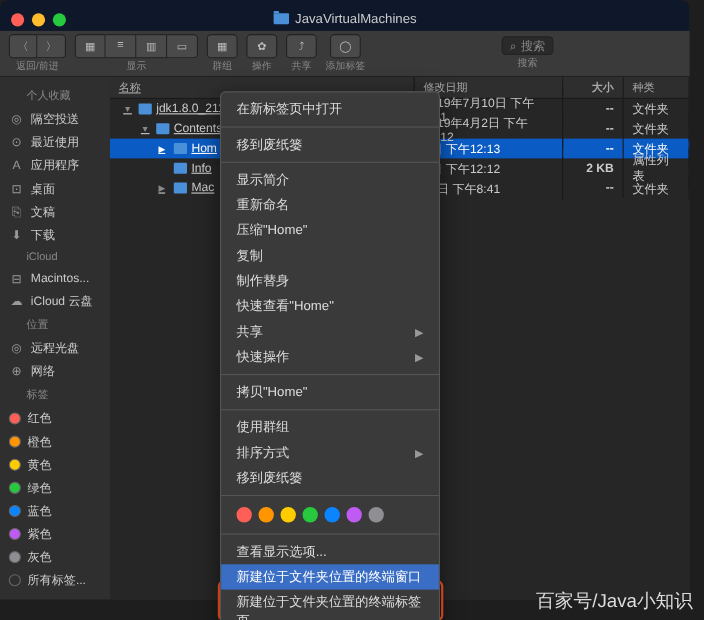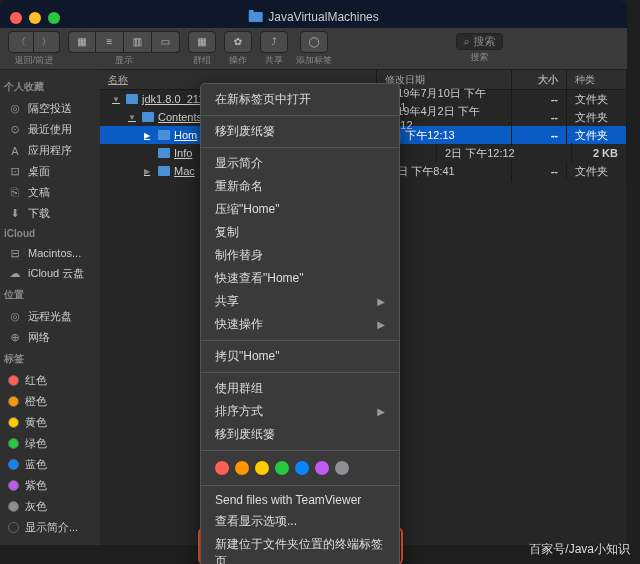--- a/index.html
+++ b/index.html
@@ -22,21 +22,21 @@
 .tb-btn.s { width: 28px; border-radius: 4px; }
 .tb-btn.sg { width: 28px; border-left: none; }
 .tb-btn.sg:first-child { border-radius: 4px 0 0 4px; border-left: 1px solid #222; }
 .tb-btn.sg:last-child { border-radius: 0 4px 4px 0; }
 .tb-label { color: #888; font-size: 9px; }
 .tb-group { display: flex; flex-direction: column; align-items: center; gap: 1px; }
 .tb-seg { display: flex; }
 .search { flex: 1; background: #2a2a2a; border: 1px solid #222; border-radius: 4px; height: 22px; display: flex; align-items: center; padding: 0 6px; color: #888; font-size: 11px; gap: 4px; }
 .main { flex: 1; display: flex; }
 .sidebar { width: 100px; background: #2f2f2f; padding: 6px 0; overflow: hidden; }
-.sb-head { color: #888; font-size: 10px; padding: 4px 4px; font-weight: bold; }
+.sb-head { color: #888; font-size: 10px; padding: 4px 24px; }
 .sb-item { color: #ccc; font-size: 11px; padding: 3px 8px; display: flex; align-items: center; gap: 6px; }
 .sb-ico { width: 14px; height: 14px; display: flex; align-items: center; justify-content: center; color: #999; flex-shrink: 0; }
 .tag-dot { width: 11px; height: 11px; border-radius: 50%; border: 1px solid #666; flex-shrink: 0; }
 .content { flex: 1; background: #262626; display: flex; flex-direction: column; }
 .col-head { height: 20px; background: #2e2e2e; display: flex; color: #aaa; font-size: 10px; border-bottom: 1px solid #1a1a1a; }
 .col { padding: 3px 8px; border-right: 1px solid #1a1a1a; }
 .c-name { flex: 1; text-decoration: underline; }
 .c-date { width: 135px; }
 .c-size { width: 55px; text-align: right; font-weight: bold; }
 .c-kind { width: 60px; }
@@ -51,21 +51,21 @@
 .indent-3 { padding-left: 44px; }
 .file-ico { width: 12px; height: 10px; background: #4a90d9; border-radius: 1px; flex-shrink: 0; }
 .ctx-menu { position: absolute; top: 83px; left: 200px; width: 200px; background: #3a3a3a; border: 1px solid #555; border-radius: 5px; box-shadow: 0 4px 20px rgba(0,0,0,0.5); padding: 4px 0; z-index: 10; }
 .ctx-item { color: #ddd; font-size: 12px; padding: 3px 14px; display: flex; justify-content: space-between; align-items: center; }
 .ctx-item.hl { background: #3a6dc4; color: #fff; }
 .ctx-sep { height: 1px; background: #555; margin: 4px 0; }
 .ctx-sub { color: #999; font-size: 10px; }
 .ctx-tags { display: flex; gap: 6px; padding: 6px 14px; }
 .ctx-tag { width: 14px; height: 14px; border-radius: 50%; }
 .highlight-box { position: absolute; border: 2px solid #ff5522; border-radius: 6px; pointer-events: none; }
-.watermark { position: absolute; bottom: 6px; right: 10px; color: #ddd; font-size: 12px; font-weight: 500; }
+.watermark { position: absolute; bottom: 6px; right: 10px; color: #ddd; font-size: 17px; font-weight: 500; }
 </style>
 </head>
 <body>
 
 <div class="window">
   <div class="titlebar">
     <div class="traffic">
       <div class="dot red"></div>
       <div class="dot yellow"></div>
       <div class="dot green"></div>
@@ -187,21 +187,21 @@
         <div class="sb-item">
           <span class="tag-dot" style="background: rgb(191, 90, 242);"></span>
           <span>紫色</span>
         </div>
         <div class="sb-item">
           <span class="tag-dot" style="background: rgb(142, 142, 147);"></span>
           <span>灰色</span>
         </div>
         <div class="sb-item">
           <span class="tag-dot"></span>
-          <span>显示简介...</span>
+          <span>所有标签...</span>
         </div>
       </div>
     <div class="content">
       <div class="col-head">
         <div class="col c-name">名称</div>
         <div class="col c-date">修改日期</div>
         <div class="col c-size">大小</div>
         <div class="col c-kind">种类</div>
       </div>
       <div class="rows" id="rows">
@@ -236,20 +236,21 @@
             <div class="col c-kind">文件夹</div>
           </div>
           <div class="row">
             <div class="col c-name indent-3">
               <span class="tri"></span>
               <span class="file-ico"></span>
               <span>Info</span>
             </div>
             <div class="col c-date">2日 下午12:12</div>
             <div class="col c-size">2 KB</div>
+            <div class="col c-kind">属性列表</div>
           </div>
           <div class="row">
             <div class="col c-name indent-3">
               <span class="tri">▶</span>
               <span class="file-ico"></span>
               <span>Mac</span>
             </div>
             <div class="col c-date">10日 下午8:41</div>
             <div class="col c-size">--</div>
             <div class="col c-kind">文件夹</div>
@@ -314,23 +315,23 @@
       <div class="ctx-tag" style="background: rgb(255, 95, 86);"></div>
       <div class="ctx-tag" style="background: rgb(255, 149, 0);"></div>
       <div class="ctx-tag" style="background: rgb(255, 204, 0);"></div>
       <div class="ctx-tag" style="background: rgb(39, 201, 63);"></div>
       <div class="ctx-tag" style="background: rgb(10, 132, 255);"></div>
       <div class="ctx-tag" style="background: rgb(191, 90, 242);"></div>
       <div class="ctx-tag" style="background: rgb(142, 142, 147);"></div>
     </div>
     <div class="ctx-sep"></div>
     <div class="ctx-item">
-      <span>Send files with TeamViewer</span>
-    </div>
-    <div class="ctx-item">
       <span>查看显示选项...</span>
+    </div>
+    <div class="ctx-item hl">
+      <span>新建位于文件夹位置的终端窗口</span>
     </div>
     <div class="ctx-item">
       <span>新建位于文件夹位置的终端标签页</span>
     </div>
   </div>
 <div class="highlight-box" style="top:527px;left:198px;width:205px;height:38px"></div>
 <div class="watermark">百家号/Java小知识</div>
 
 </body></html>

